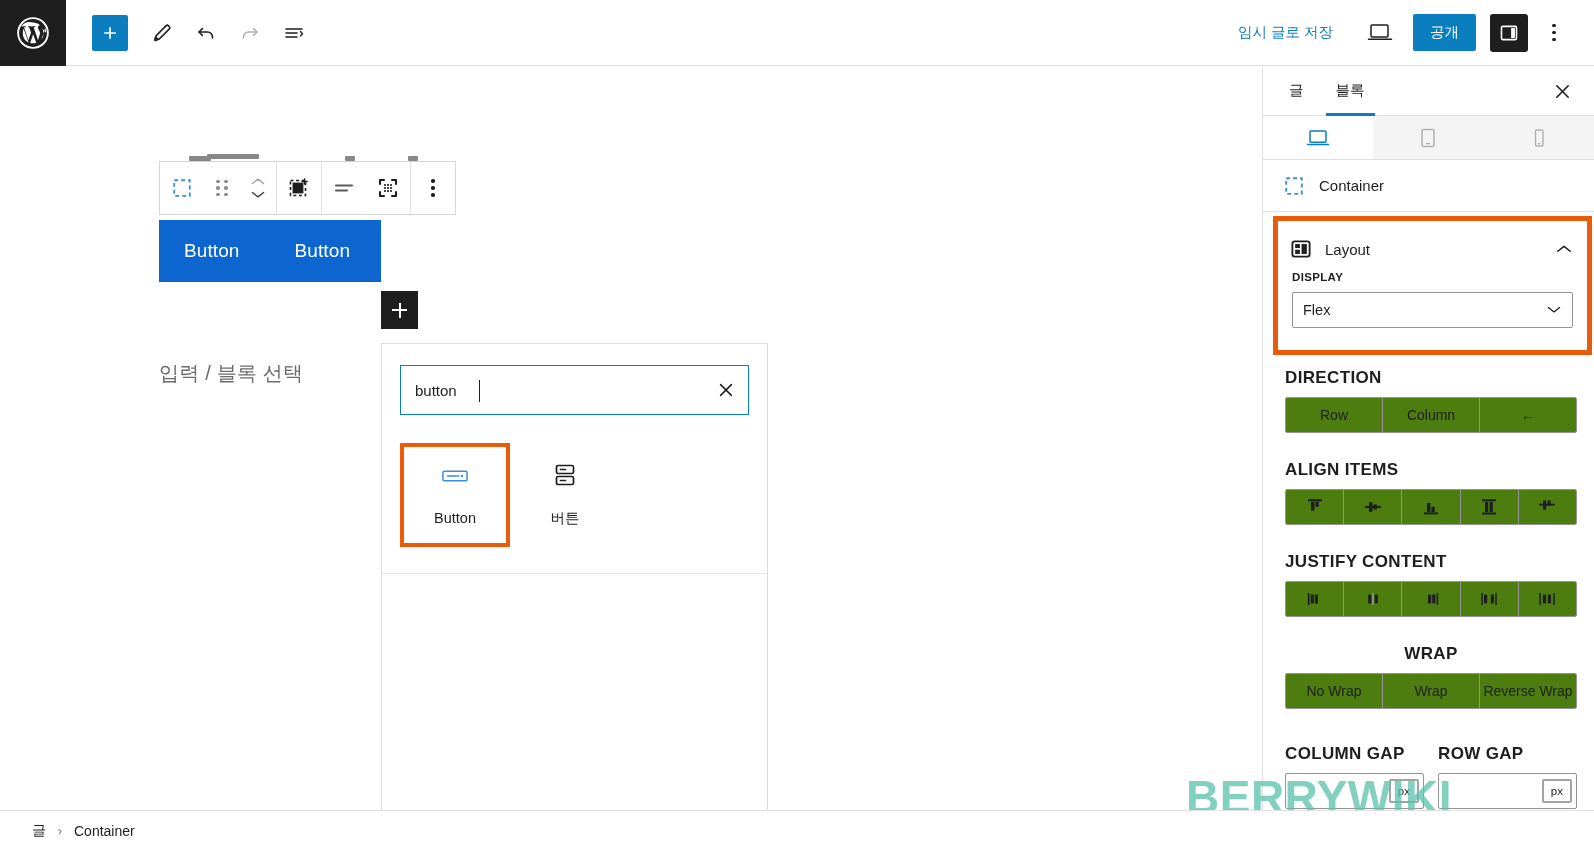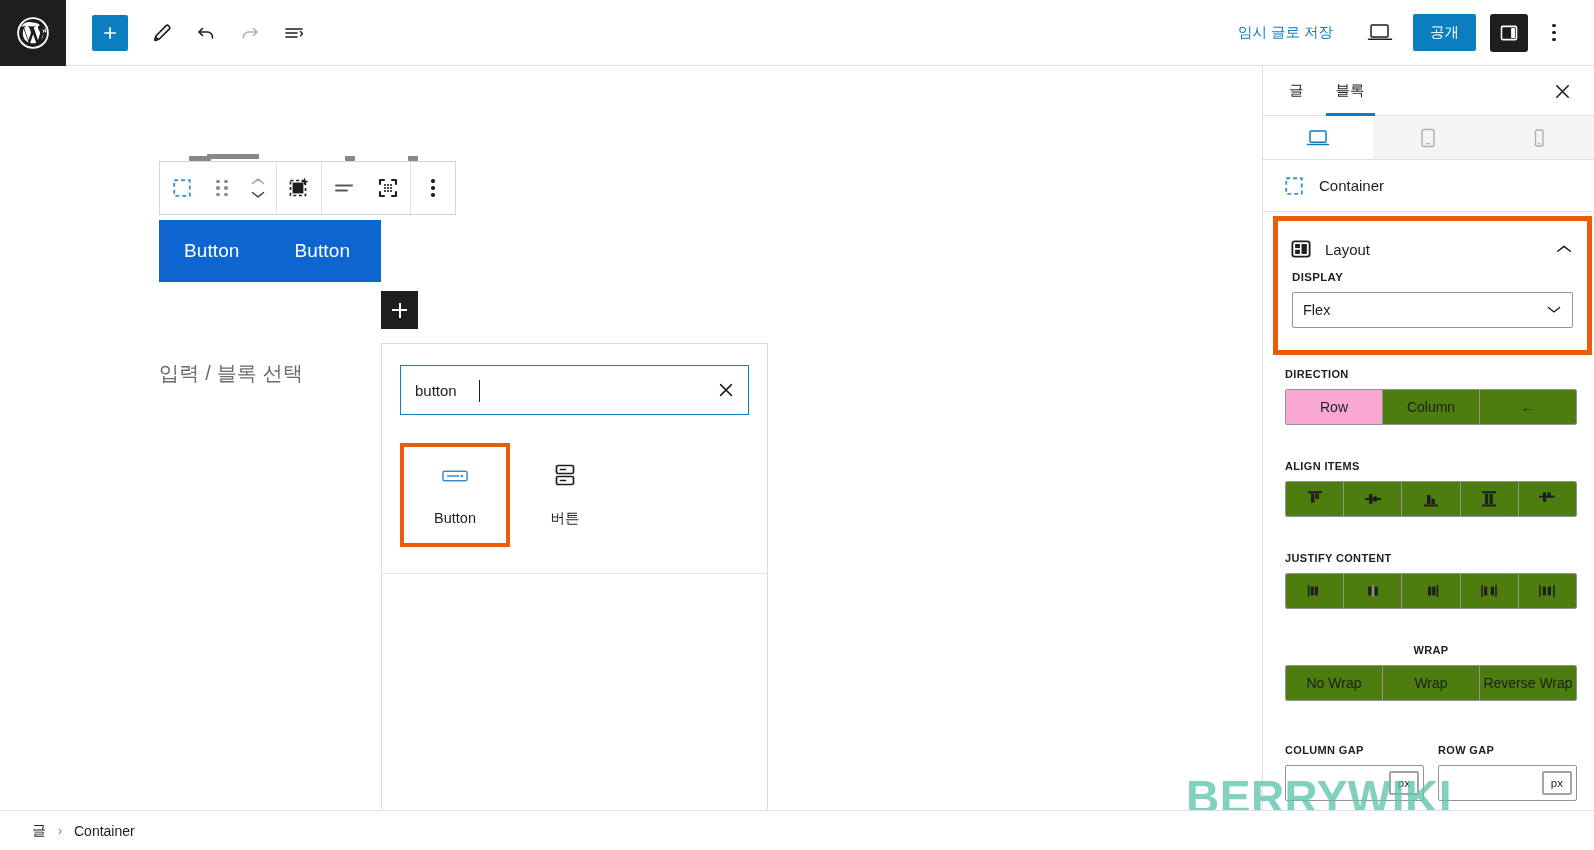--- a/index.html
+++ b/index.html
@@ -204,32 +204,32 @@
   .lp-sub { font-size:11.5px; font-weight:bold; color:#1e1e1e; letter-spacing:0.35px; padding:0 14px; }
   .lp-select {
     margin:9px 14px 0 14px; height:36px; border:1px solid #949494; border-radius:2px;
     display:flex; align-items:center; padding:0 10px; font-size:14.5px; color:#1e1e1e;
     background:#fff; cursor:pointer; position:relative;
   }
   .lp-select .sel-chev { position:absolute; right:10px; top:11px; }
 
   .sb-section { position:absolute; left:22px; width:292px; }
   .sec-label {
-    font-size:11px; font-weight:bold; color:#1e1e1e; letter-spacing:0.35px; margin-bottom:9px;
+    font-size:17px; font-weight:bold; color:#1e1e1e; letter-spacing:0.35px; margin-bottom:9px;
   }
   .seg {
     display:flex; border:1px solid #949494; border-radius:2px; overflow:hidden; height:36px;
   }
   .seg > div {
     flex:1; display:flex; align-items:center; justify-content:center;
     font-size:14px; color:#1e1e1e; cursor:pointer; border-right:1px solid #949494;
     background:#4d7c0f;
   }
   .seg > div:last-child { border-right:none; }
-  .seg > div.sel { background:#f9a8d4; }
+  .seg > div.sel { background:#4d7c0f; }
   .icon-seg > div { height:34px; }
 
   .gaps { position:absolute; left:22px; top:678px; width:292px; display:flex; gap:14px; }
   .gap-col { flex:1; }
   .gap-field {
     margin-top:9px; height:36px; border:1px solid #949494; border-radius:2px;
     display:flex; align-items:center; justify-content:flex-end; padding-right:4px; background:#fff;
   }
   .unit-box {
     border:2px solid #a3a3a3; border-radius:2px; font-size:11.5px; color:#1e1e1e;

